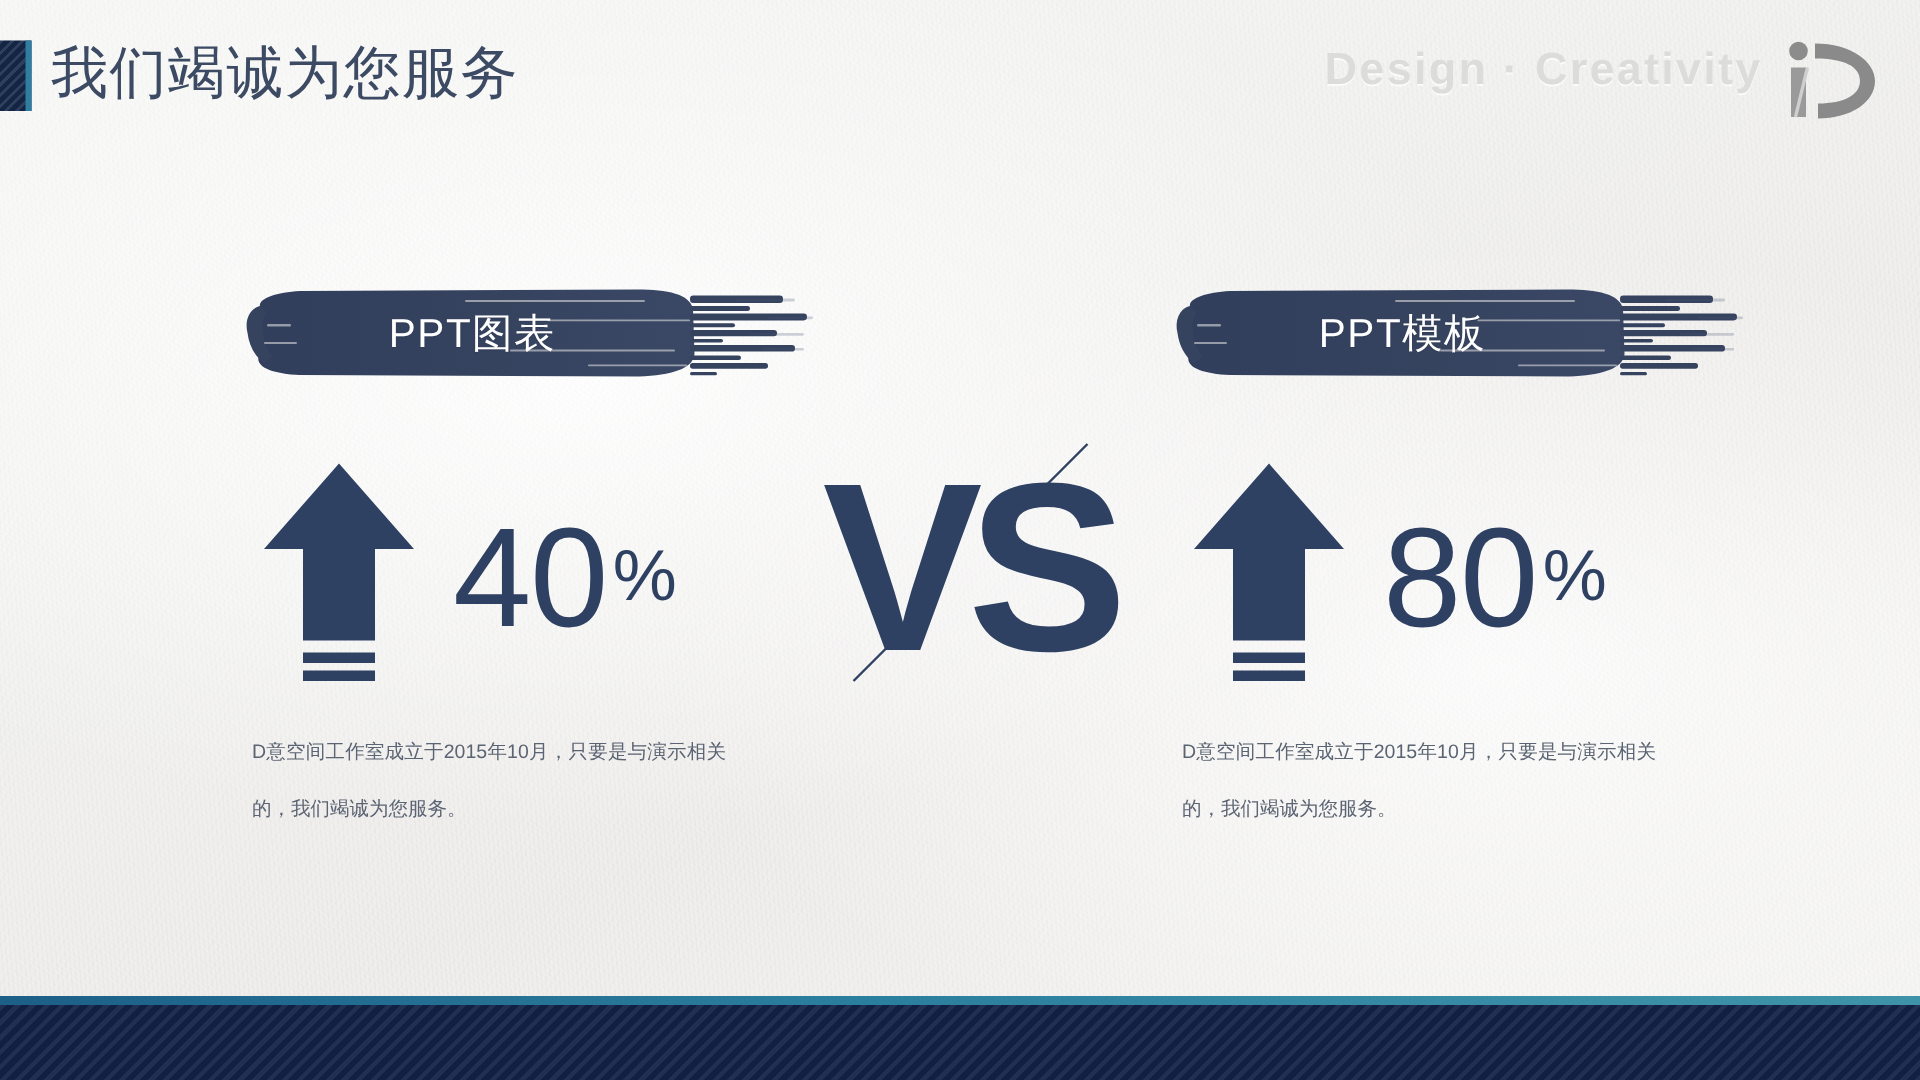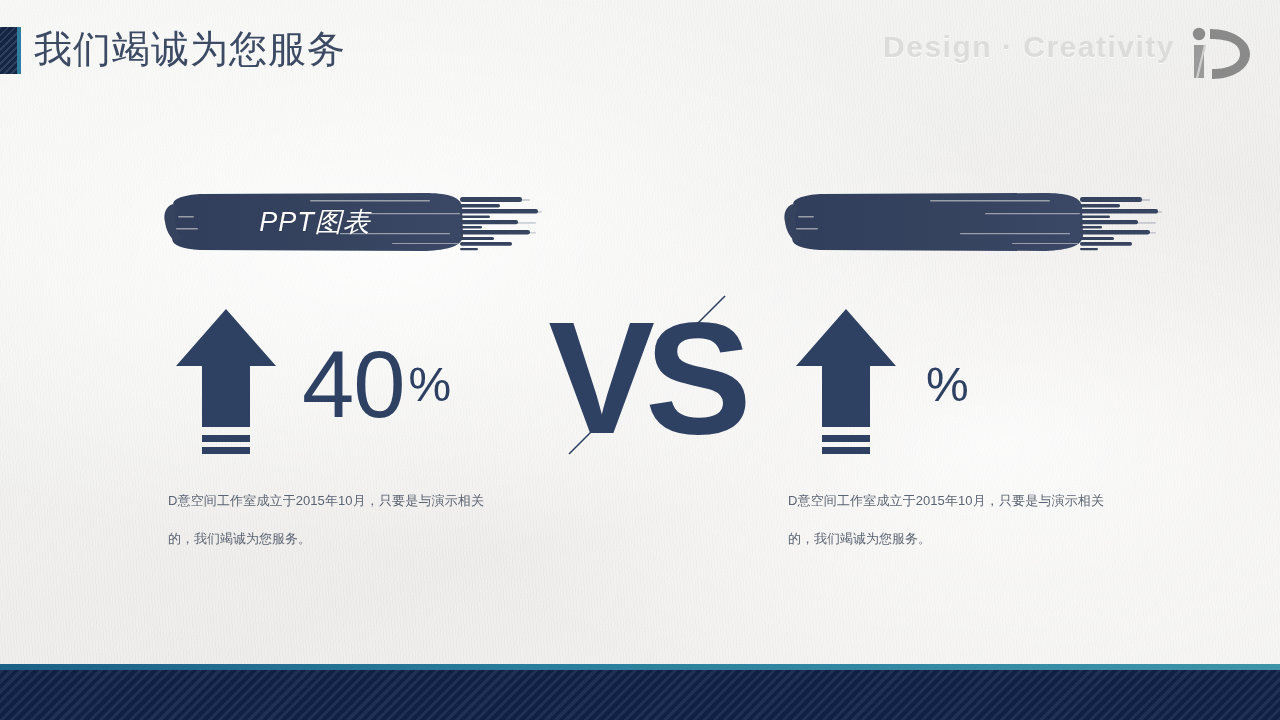--- a/index.html
+++ b/index.html
@@ -97,21 +97,20 @@
     z-index: 3;
   }
   .col.left  { left: 160px; }
   .col.right { left: 780px; }
 
   
   .brush {
     position: relative;
     width: 390px;
     height: 72px;
-    font-style: italic;
   }
   .brush-svg {
     position: absolute;
     top: 0; left: 0;
     width: 390px;
     height: 72px;
     display: block;
   }
   .brush-label {
     position: absolute;
@@ -353,29 +352,31 @@
         </g>
         <g fill="#e9e8e6" opacity="0.55">
           <rect x="150" y="14" width="120" height="1.4" rx="0.7"></rect>
           <rect x="205" y="27" width="95" height="1.2" rx="0.6"></rect>
           <rect x="180" y="47" width="110" height="1.3" rx="0.6"></rect>
           <rect x="232" y="57" width="66" height="1.1" rx="0.5"></rect>
           <rect x="18" y="30" width="16" height="1.6" rx="0.8"></rect>
           <rect x="16" y="42" width="22" height="1.4" rx="0.7"></rect>
         </g>
       </svg>
+      <div class="brush-label">PPT模板</div>
     </div>
 
     <div class="stat-row">
       <svg class="arrow-icon" viewBox="0 0 108 160" xmlns="http://www.w3.org/2000/svg">
         <path d="M54 4 L104 61 L78 61 L78 122 L30 122 L30 61 L4 61 Z" fill="#2f4163"></path>
         <rect x="30" y="130" width="48" height="7" fill="#2f4163"></rect>
         <rect x="30" y="142" width="48" height="7" fill="#2f4163"></rect>
       </svg>
       <div class="stat-value">
+        <span>80</span>
         <span class="stat-pct">%</span>
       </div>
     </div>
 
     <div class="desc">D意空间工作室成立于2015年10月，只要是与演示相关的，我们竭诚为您服务。</div>
   </div>
 
   <div class="footer-rule"></div>
   <div class="footer"></div>
 

